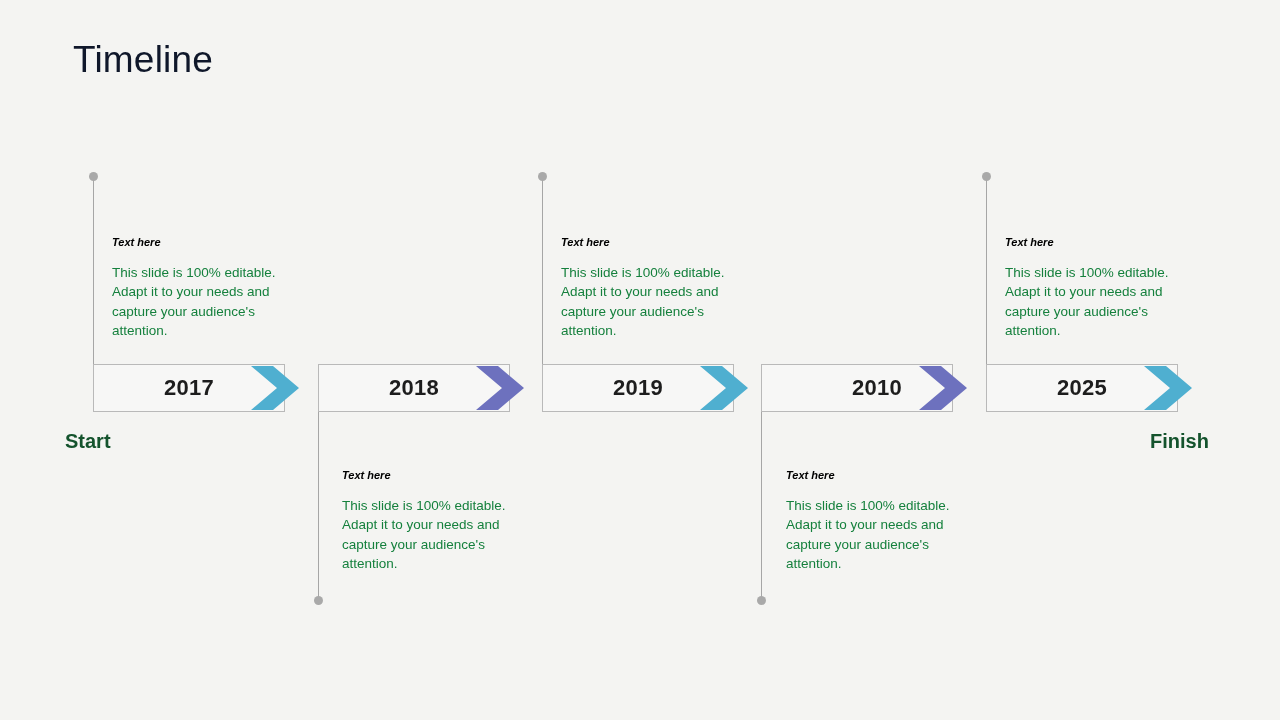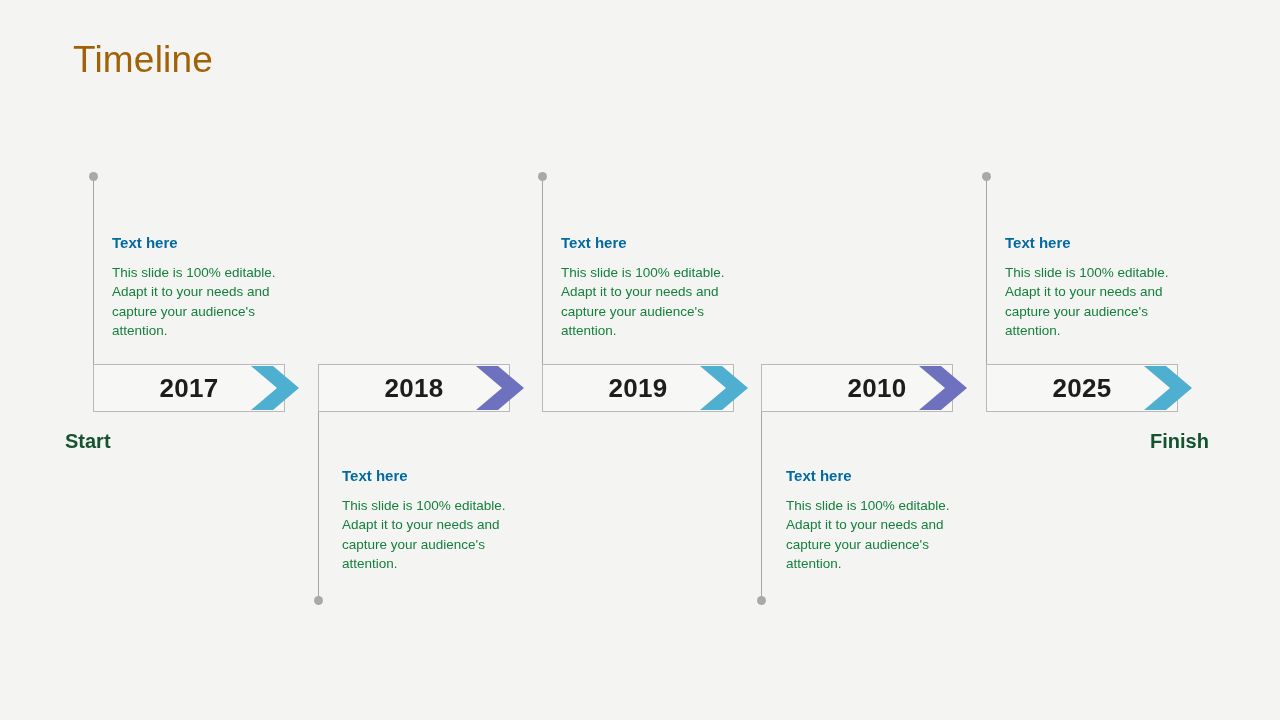--- a/index.html
+++ b/index.html
@@ -22,21 +22,21 @@
     width: 1280px;
     height: 720px;
   }
 
   #page-title {
     position: absolute;
     left: 73px;
     top: 38px;
     font-size: 37px;
     font-weight: 400;
-    color: #a16207;
+    color: #0f172a;
     letter-spacing: 0.2px;
     line-height: 44px;
     text-align: center;
   }
 
   
   .seg {
     position: absolute;
     top: 364px;
     height: 48px;
@@ -49,21 +49,21 @@
     box-sizing: border-box;
     background: #f7f7f6;
     border: 1px solid #b9b9b9;
   }
   .seg-year {
     position: absolute;
     top: 0;
     height: 48px;
     line-height: 48px;
     text-align: center;
-    font-size: 26px;
+    font-size: 22px;
     font-weight: bold;
     color: #1d1d1d;
     letter-spacing: 0.3px;
   }
   .seg-chev {
     position: absolute;
     top: 2px;
     width: 58px;
     height: 44px;
   }
@@ -81,25 +81,26 @@
     border-radius: 50%;
     background: #a9a9a9;
   }
 
   
   .tb {
     position: absolute;
     width: 190px;
   }
   .tb-title {
-    font-size: 15px;
+    font-size: 11px;
     font-weight: bold;
-    color: #0369a1;
+    color: #000000;
     margin-bottom: 11px;
     line-height: 19px;
+    font-style: italic;
   }
   .tb-body {
     font-size: 13.5px;
     color: #15803d;
     line-height: 19.4px;
   }
 
   
   .endpoint-label {
     position: absolute;

